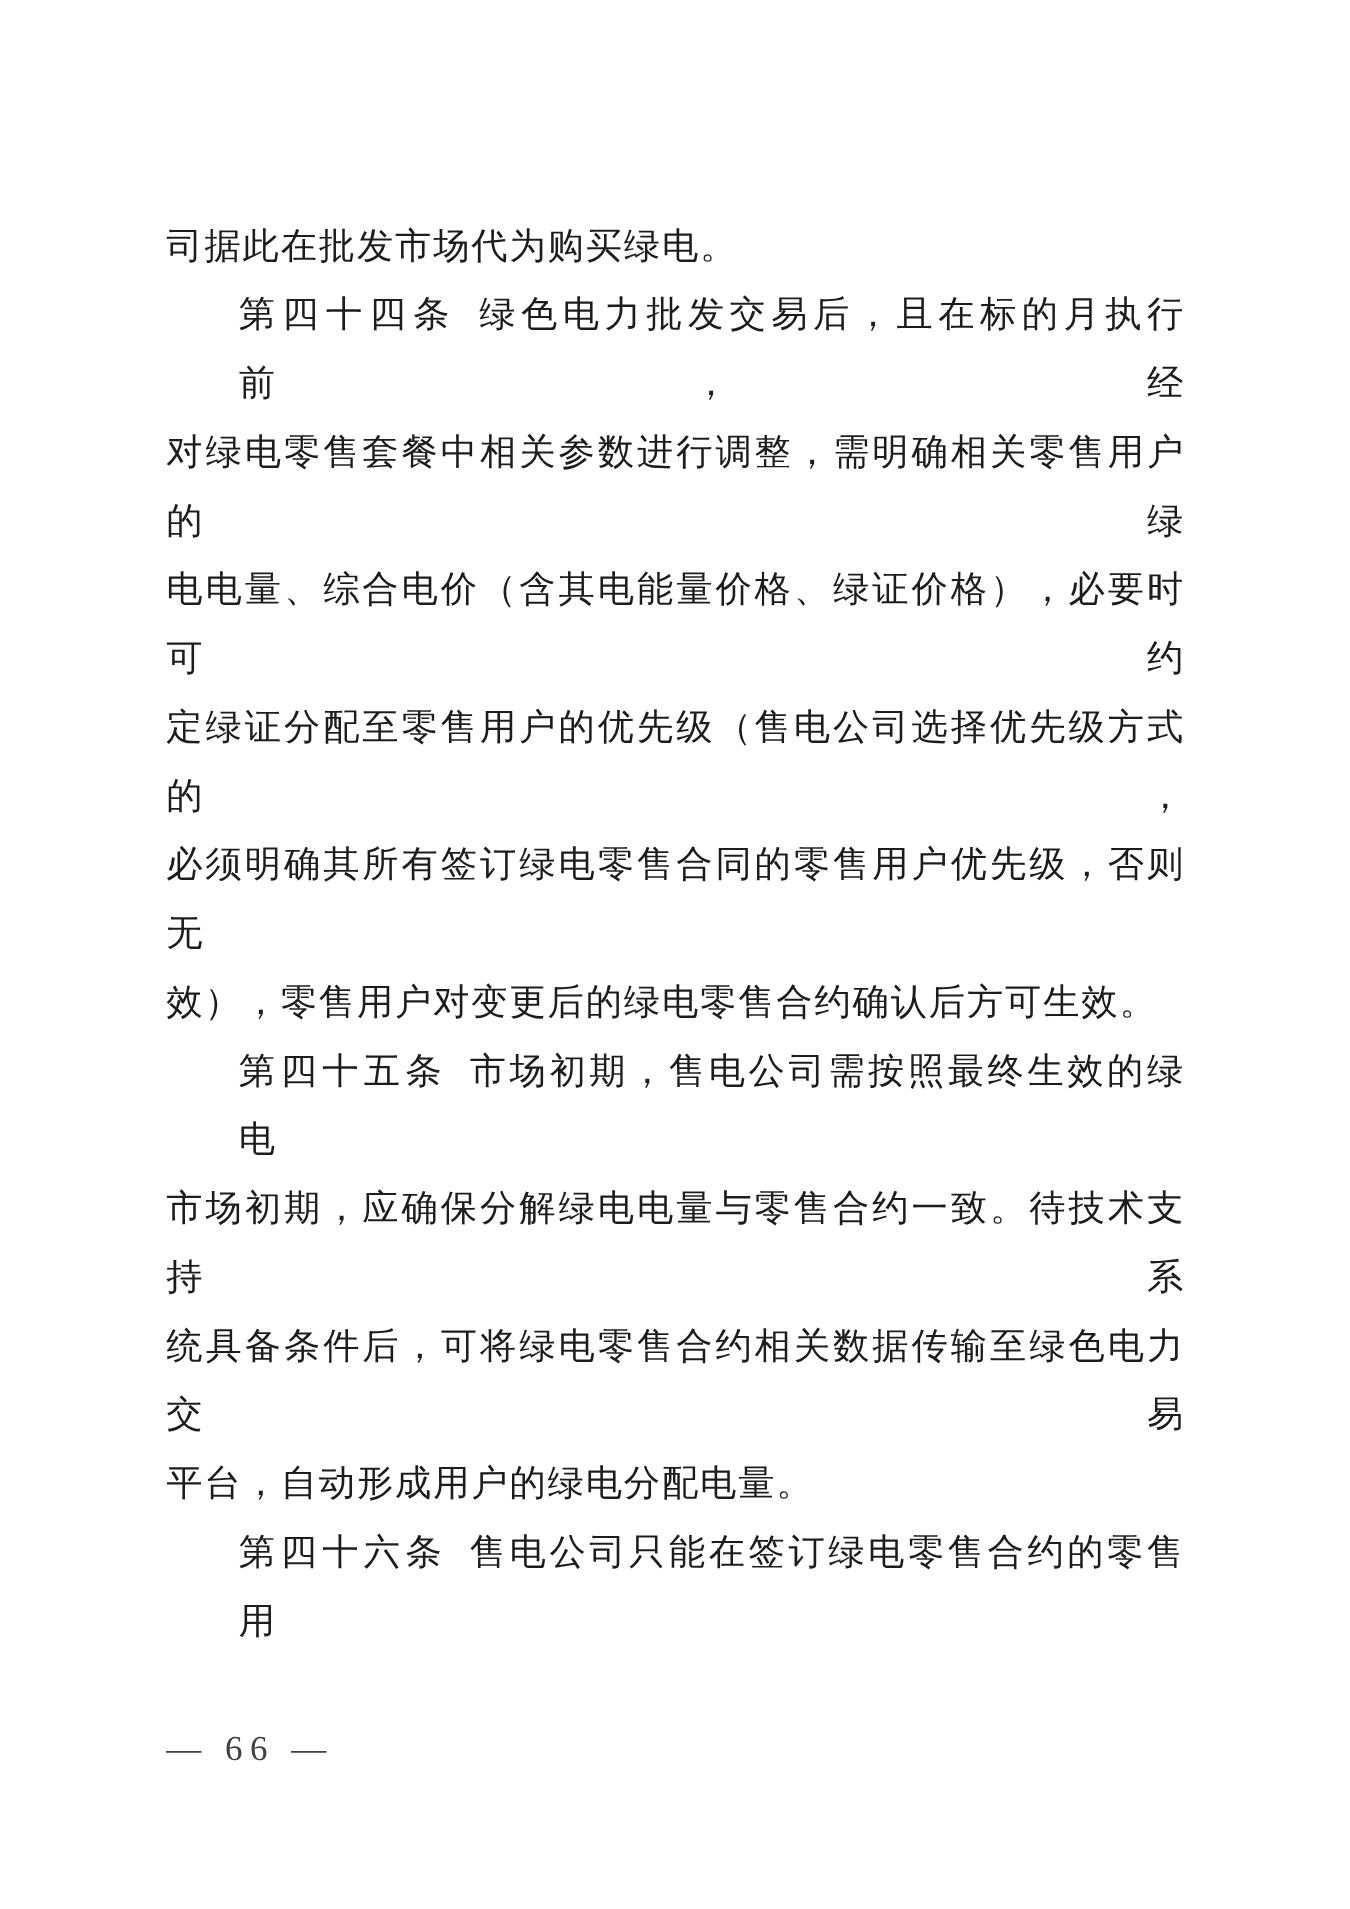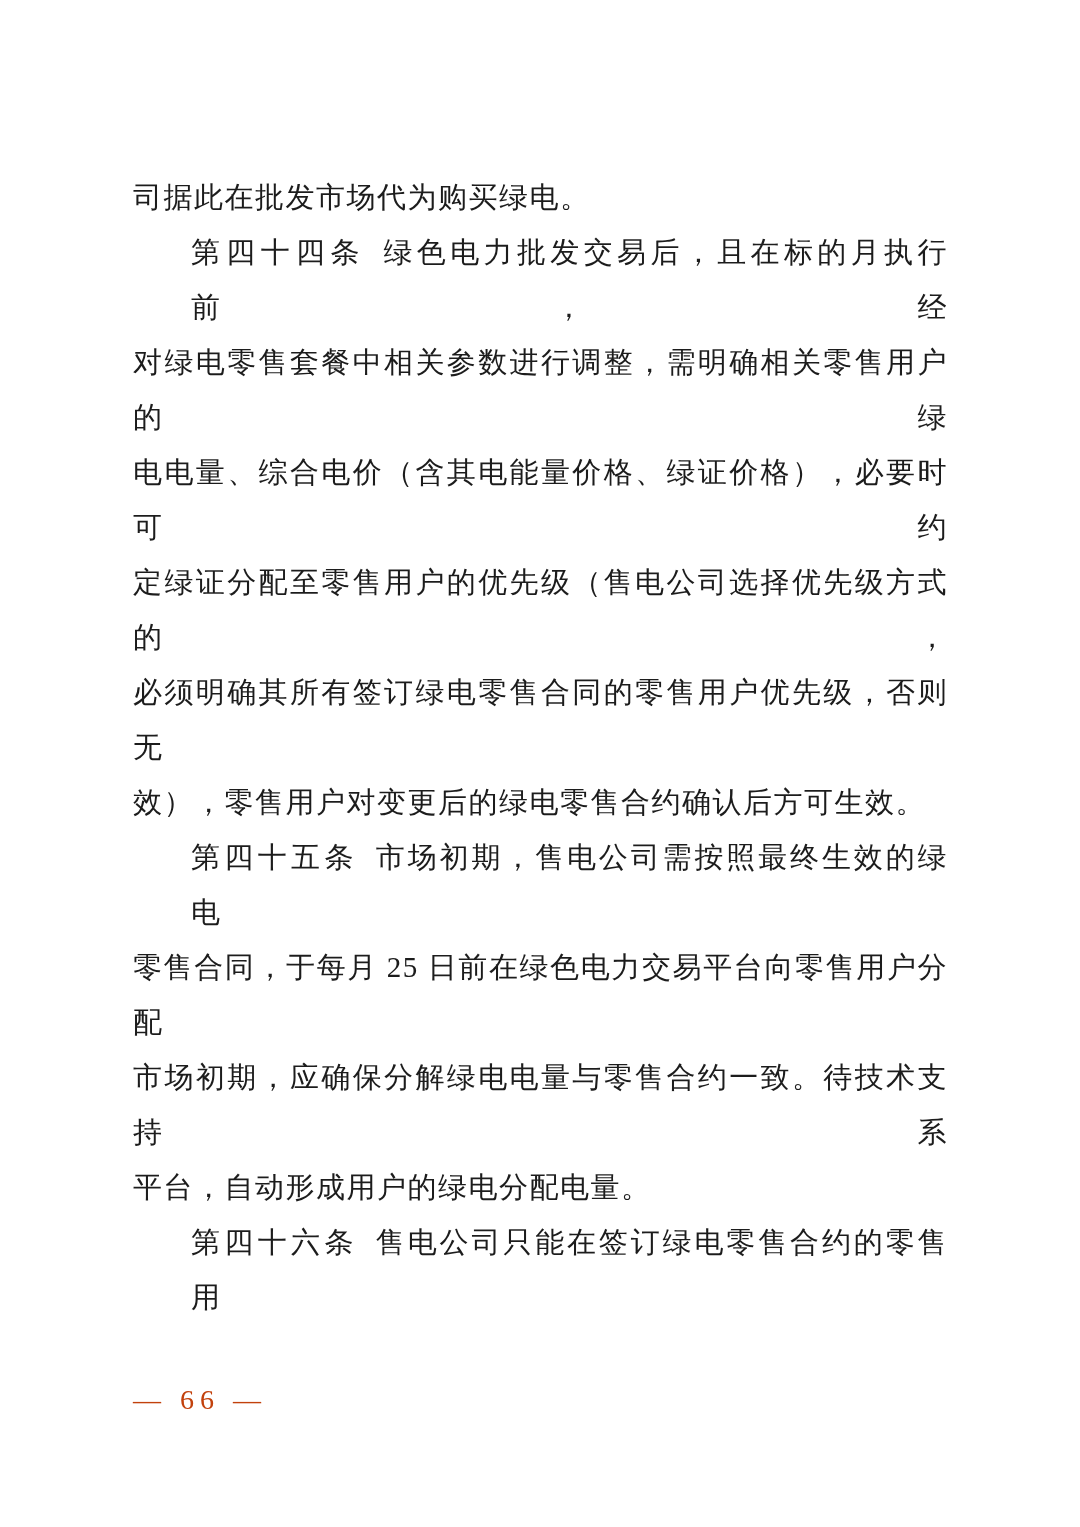--- a/index.html
+++ b/index.html
@@ -43,35 +43,35 @@
     letter-spacing: 3px;
     margin-right: 18px;
   }
   .footer {
     position: absolute;
     left: 133px;
     top: 1380px;
     font-size: 28px;
     line-height: 40px;
     letter-spacing: 6px;
-    color: #c2410c;
+    color: #404040;
   }
 </style>
 </head>
 <body>
 
 <div class="page">
   <div class="content">
       <div class="line flush">司据此在批发市场代为购买绿电。</div>
       <div class="line first-line"><span class="term">第四十四条</span><span>绿色电力批发交易后，且在标的月执行前，经</span></div>
       <div class="line">对绿电零售套餐中相关参数进行调整，需明确相关零售用户的绿</div>
       <div class="line">电电量、综合电价（含其电能量价格、绿证价格），必要时可约</div>
       <div class="line">定绿证分配至零售用户的优先级（售电公司选择优先级方式的，</div>
       <div class="line">必须明确其所有签订绿电零售合同的零售用户优先级，否则无</div>
       <div class="line flush">效），零售用户对变更后的绿电零售合约确认后方可生效。</div>
       <div class="line first-line"><span class="term">第四十五条</span><span>市场初期，售电公司需按照最终生效的绿电</span></div>
-      <div class="line">零售合同，于每月 25 日前在绿色电力交易平台向零售用户分配</div>
       <div class="line">市场初期，应确保分解绿电电量与零售合约一致。待技术支持系</div>
+      <div class="line">统具备条件后，可将绿电零售合约相关数据传输至绿色电力交易</div>
       <div class="line flush">平台，自动形成用户的绿电分配电量。</div>
       <div class="line first-line"><span class="term">第四十六条</span><span>售电公司只能在签订绿电零售合约的零售用</span></div>
     </div>
   <div class="footer">— 66 —</div>
 </div>
 
 </body></html>

